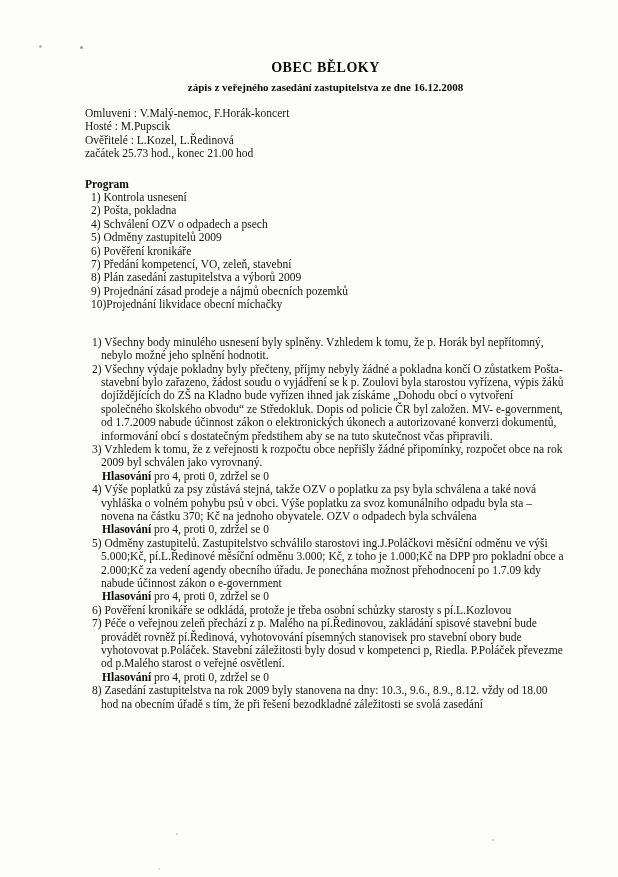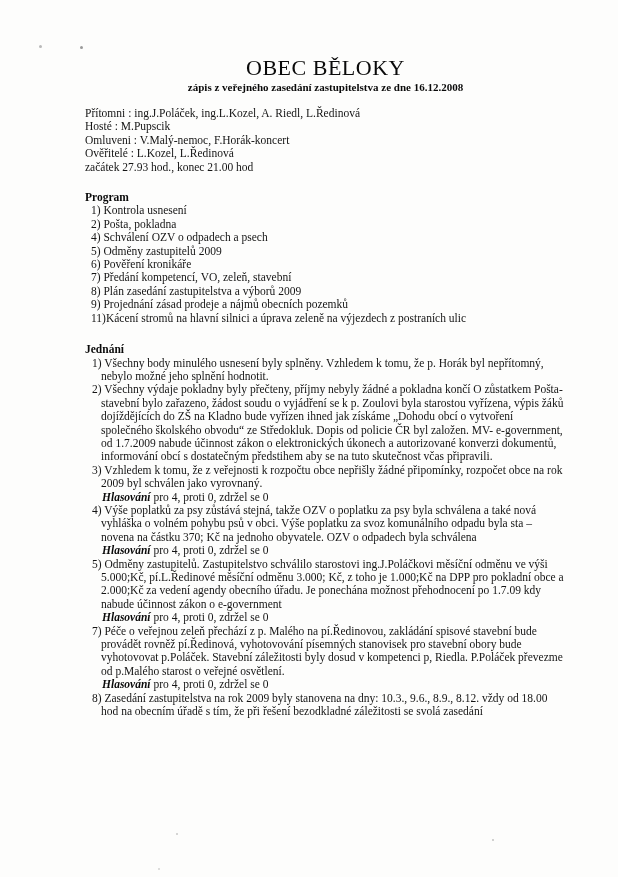--- a/index.html
+++ b/index.html
@@ -16,41 +16,41 @@
   .doc {
     position: absolute;
     top: 57px;
     left: 85px;
     right: 52px;
     font-size: 11.5px;
     line-height: 13.4px;
   }
   .doc-header { text-align: center; margin-bottom: 12px; }
   .title {
-    font-weight: normal;
-    font-size: 22px;
+    font-weight: bold;
+    font-size: 14px;
     line-height: 22px;
     letter-spacing: 0.5px;
     color: #0a0a0a;
   }
   .subtitle {
     font-weight: bold;
     font-size: 11px;
     line-height: 16px;
     color: #0a0a0a;
   }
   .attendance { margin-bottom: 17px; }
   .heading { font-weight: bold; color: #0a0a0a; }
-  .section-program { margin-bottom: 18px; }
+  .section-program { margin-bottom: 24px; }
   .program-item { margin-left: 6px; }
   .intro { }
   .j-item { padding-left: 16px; text-indent: -9px; }
   .j-text { }
   .voting { text-indent: 0; margin-left: 1px; }
-  .voting b { color: #0a0a0a; font-style: italic; }
+  .voting b { color: #0a0a0a; }
   .speck { position: absolute; border-radius: 50%; }
   .s1 { left: 39px;  top: 45px;  width: 3px; height: 3px; background: #b9b9b9; }
   .s2 { left: 80px;  top: 46px;  width: 3px; height: 3px; background: #9a9a9a; }
   .s3 { left: 176px; top: 833px; width: 2px; height: 2px; background: #c7c7c7; }
   .s4 { left: 492px; top: 839px; width: 2px; height: 2px; background: #c2c2c2; }
   .s5 { left: 158px; top: 868px; width: 2px; height: 2px; background: #d2d2d2; }
 </style>
 </head>
 <body>
 
@@ -61,64 +61,65 @@
   <div class="speck s4"></div>
   <div class="speck s5"></div>
 
   <div class="doc">
     <div class="doc-header">
       <div class="title">OBEC BĚLOKY</div>
       <div class="subtitle">zápis z veřejného zasedání zastupitelstva ze dne 16.12.2008</div>
     </div>
 
     <div class="attendance" id="attendance">
-        <div class="line">Přítomni : ing.J.Poláček, ing.L.Kozel, A. Riedl, L.Ředinová</div>
+        <div class="line">Omluveni : V.Malý-nemoc, F.Horák-koncert</div>
         <div class="line">Hosté : M.Pupscik</div>
-        <div class="line">Omluveni : V.Malý-nemoc, F.Horák-koncert</div>
         <div class="line">Ověřitelé : L.Kozel, L.Ředinová</div>
-        <div class="line">začátek  27.93 hod., konec 21.00 hod</div>
+        <div class="line">začátek  25.73 hod., konec 21.00 hod</div>
       </div>
 
     <div class="section-program">
       <div class="heading">Program</div>
       <div id="program-items">
           <div class="program-item">1) Kontrola usnesení</div>
           <div class="program-item">2) Pošta, pokladna</div>
           <div class="program-item">4) Schválení OZV o odpadech a psech</div>
           <div class="program-item">5) Odměny zastupitelů 2009</div>
           <div class="program-item">6) Pověření kronikáře</div>
           <div class="program-item">7) Předání kompetencí, VO, zeleň, stavební</div>
           <div class="program-item">8) Plán zasedání zastupitelstva a výborů 2009</div>
           <div class="program-item">9) Projednání zásad prodeje a nájmů obecních pozemků</div>
-          <div class="program-item">11)Kácení stromů na hlavní silnici a úprava zeleně na výjezdech z postraních ulic</div>
+          <div class="program-item">10)Projednání likvidace obecní míchačky</div>
         </div>
     </div>
 
     <div class="section-jednani">
-      <div class="heading">Jednání</div>
       <div id="jednani-items">
           <div class="j-item">
             <div class="j-text">1) Všechny body minulého usnesení byly splněny. Vzhledem k tomu, že p. Horák byl nepřítomný, nebylo možné jeho splnění hodnotit.</div>
           </div>
           <div class="j-item">
             <div class="j-text">2) Všechny výdaje pokladny byly přečteny, příjmy nebyly žádné a pokladna končí O zůstatkem Pošta- stavební bylo zařazeno, žádost soudu o vyjádření se k p. Zoulovi byla starostou vyřízena, výpis žáků dojíždějících do ZŠ na Kladno bude vyřízen ihned jak získáme „Dohodu obcí o vytvoření společného školského obvodu“ ze Středokluk. Dopis od policie ČR byl založen. MV- e-government, od 1.7.2009 nabude účinnost zákon o elektronických úkonech a autorizované konverzi dokumentů, informování obcí s dostatečným předstihem aby se na tuto skutečnost včas připravili.</div>
           </div>
           <div class="j-item">
             <div class="j-text">3) Vzhledem k tomu, že z veřejnosti k rozpočtu obce nepřišly žádné připomínky, rozpočet obce na rok 2009 byl schválen jako vyrovnaný.</div>
             <div class="voting"><b>Hlasování</b>  pro 4, proti 0, zdržel se 0</div>
           </div>
           <div class="j-item">
             <div class="j-text">4) Výše poplatků za psy zůstává stejná, takže OZV o poplatku za psy byla schválena a také nová vyhláška o volném pohybu psů v obci. Výše poplatku za svoz komunálního odpadu byla sta – novena na částku 370; Kč na jednoho obyvatele. OZV o odpadech byla schválena</div>
             <div class="voting"><b>Hlasování</b> pro 4, proti 0, zdržel se 0</div>
           </div>
           <div class="j-item">
             <div class="j-text">5) Odměny zastupitelů. Zastupitelstvo schválilo starostovi ing.J.Poláčkovi měsíční odměnu ve výši 5.000;Kč, pí.L.Ředinové měsíční odměnu 3.000; Kč, z toho je 1.000;Kč na DPP pro pokladní obce a 2.000;Kč za vedení agendy obecního úřadu. Je ponechána možnost přehodnocení po 1.7.09 kdy nabude účinnost zákon o e-government</div>
             <div class="voting"><b>Hlasování</b> pro 4, proti 0, zdržel se 0</div>
           </div>
           <div class="j-item">
+            <div class="j-text">6) Pověření kronikáře se odkládá, protože je třeba osobní schůzky starosty s pí.L.Kozlovou</div>
+          </div>
+          <div class="j-item">
             <div class="j-text">7) Péče o veřejnou zeleň přechází z p. Malého na pí.Ředinovou, zakládání spisové stavební bude provádět rovněž pí.Ředinová, vyhotovování písemných stanovisek pro stavební obory bude vyhotovovat p.Poláček. Stavební záležitosti byly dosud v kompetenci p, Riedla. P.Poláček převezme od p.Malého starost o veřejné osvětlení.</div>
             <div class="voting"><b>Hlasování</b> pro 4, proti 0, zdržel se 0</div>
           </div>
           <div class="j-item">
             <div class="j-text">8) Zasedání zastupitelstva na rok 2009 byly stanovena na dny: 10.3., 9.6., 8.9., 8.12. vždy od 18.00 hod na obecním úřadě s tím, že při řešení bezodkladné záležitosti se svolá zasedání</div>
           </div>
         </div>
     </div>
   </div>
 </div>

